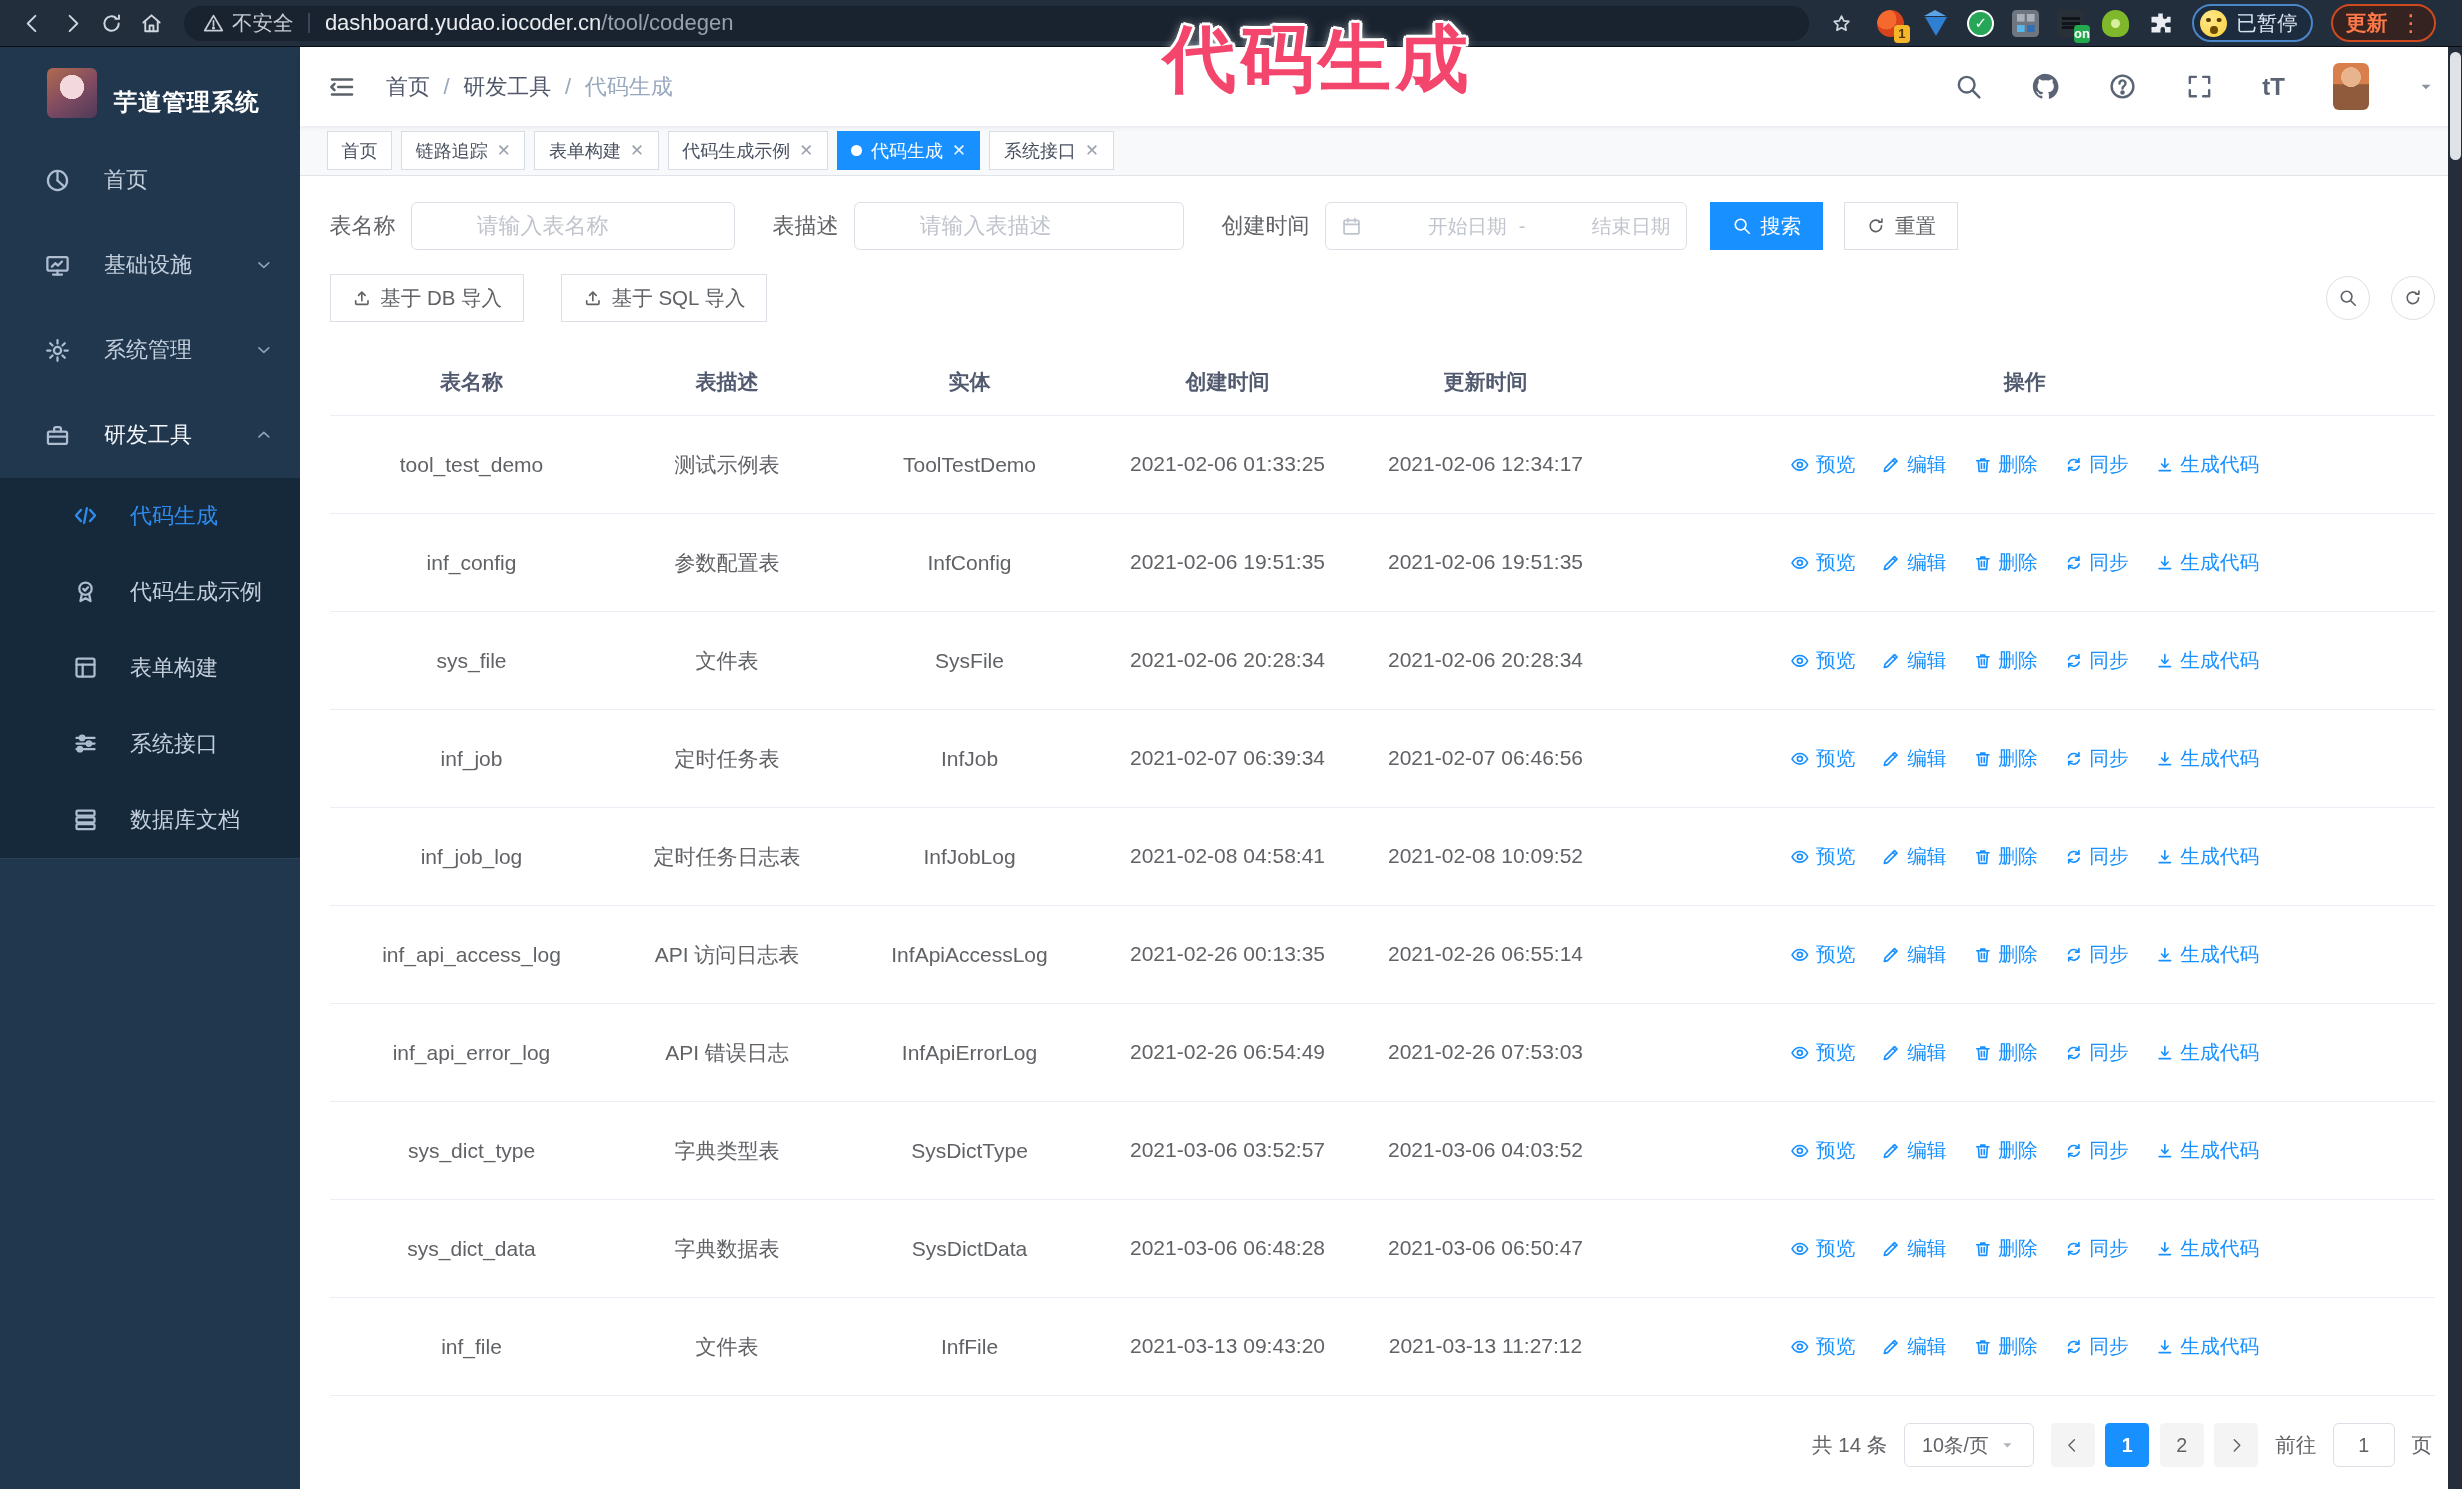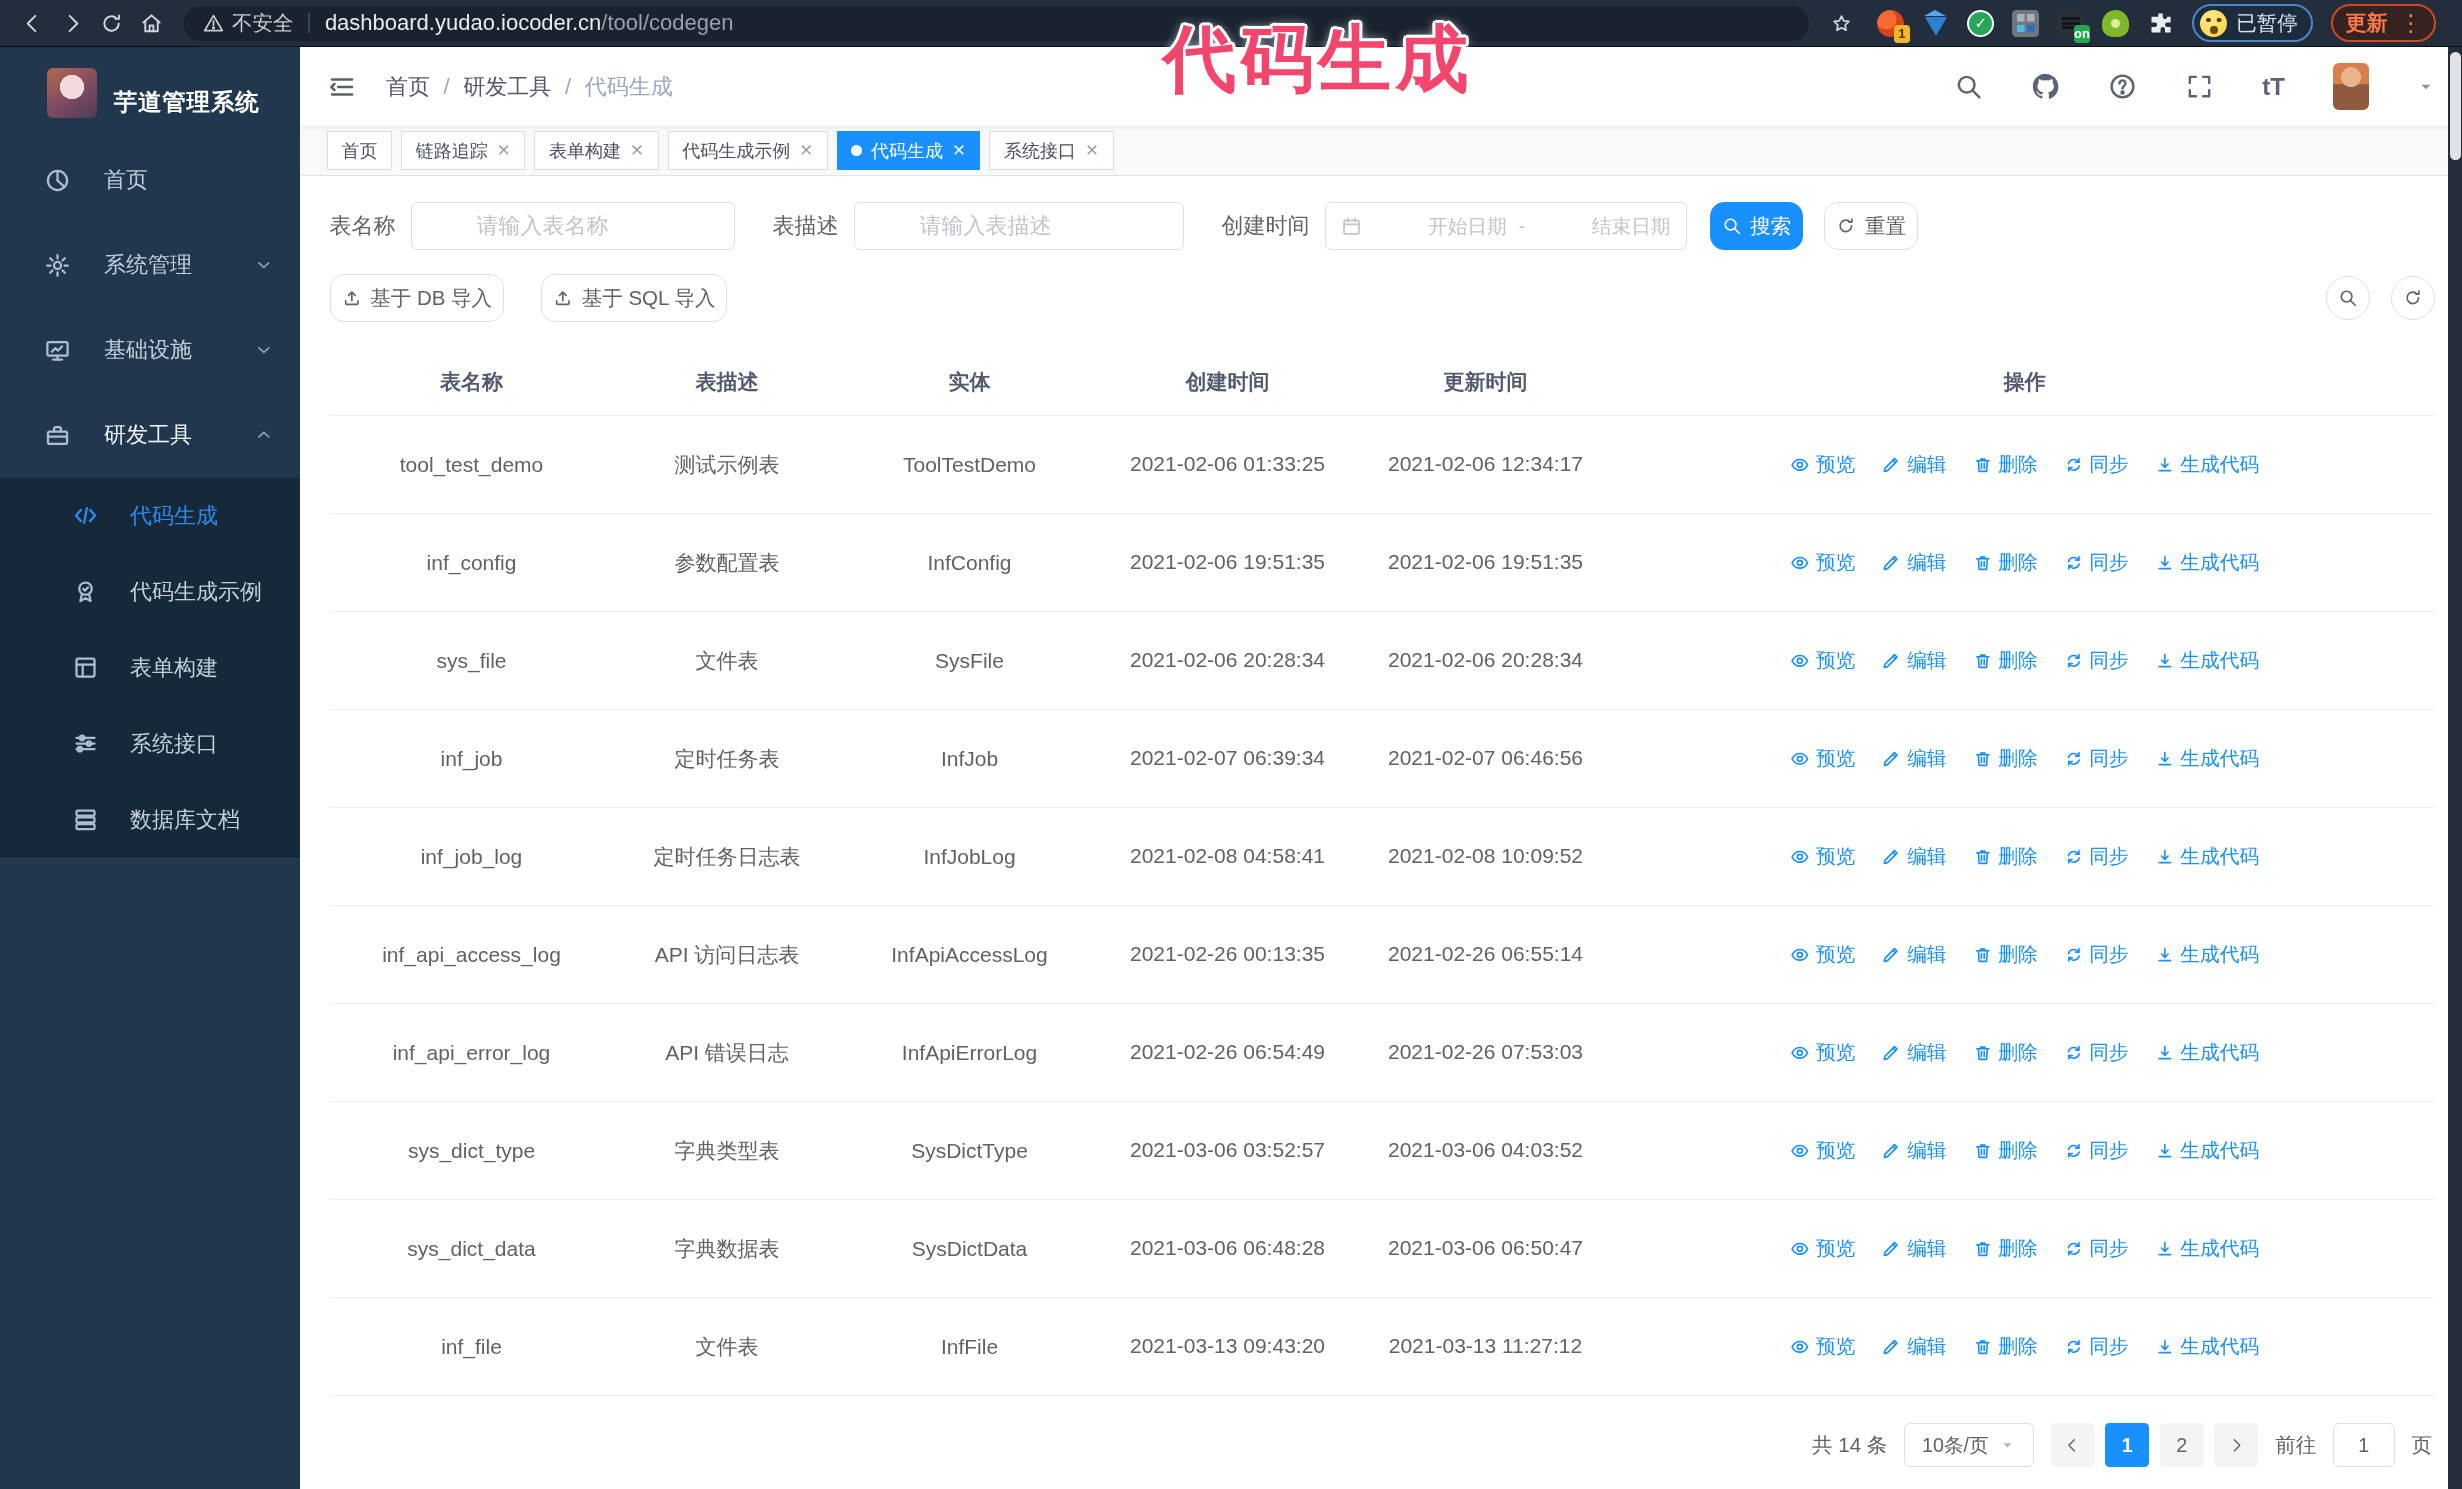--- a/index.html
+++ b/index.html
@@ -115,22 +115,22 @@
   .f-input input{border:none;outline:none;font-size:22px;color:#606266;width:100%;background:transparent;margin-left:45px;}
   .f-input input::placeholder{color:#c0c4cc;}
   .w-name{width:324px;margin-right:38px;}
   .w-desc{width:330px;margin-right:38px;}
   .date-box{width:362px;height:48px;border:0.8px solid #dcdfe6;border-radius:6px;display:flex;align-items:center;
     padding:0 15px;color:#c0c4cc;font-size:19.7px;gap:12px;}
   .date-box .cal{color:#c0c4cc;display:flex;}
   .date-box .cal svg{width:21px;height:21px;}
   .date-box .ph{flex:1;text-align:right;white-space:nowrap;}
   .date-box .sep{color:#c0c4cc;}
-  .btn{height:48px;border-radius:14px;display:flex;align-items:center;justify-content:center;gap:9px;
-    font-size:20.5px;padding:0 11px;white-space:nowrap;}
+  .btn{height:48px;border-radius:0;display:flex;align-items:center;justify-content:center;gap:9px;
+    font-size:20.5px;padding:0 21px;white-space:nowrap;}
   .btn svg{width:19.7px;height:19.7px;}
   .btn-primary{background:#1890ff;color:#fff;border:0.8px solid #1890ff;margin-left:23px;}
   .btn-plain{background:#fff;color:#606266;border:0.8px solid #dcdfe6;margin-left:21px;}
 
   
   .toolbar-row{display:flex;align-items:center;margin-top:24px;}
   .btn-import{margin-left:0;margin-right:37px;}
   .tool-circles{margin-left:auto;display:flex;gap:21px;}
   .circle-btn{width:44px;height:44px;border-radius:50%;border:0.8px solid #dcdfe6;background:#fff;color:#5f6368;
     display:flex;align-items:center;justify-content:center;}
@@ -283,41 +283,41 @@
                 <circle cx="12" cy="12" r="8.5"></circle>
                 <line x1="12" y1="12" x2="12" y2="4.5"></line>
                 <line x1="12" y1="12" x2="17.5" y2="17"></line>
               </svg>
             </span>
             <span>首页</span>
           </div>
           <div class="menu-item">
             <span class="mi-icon">
               <svg viewBox="0 0 24 24" width="100%" height="100%" fill="none" stroke="currentColor" stroke-width="2" stroke-linecap="round" stroke-linejoin="round" style="display:block">
-                <circle cx="12" cy="12" r="3.2"></circle>
-                <path d="M12 2.8v3M12 18.2v3M2.8 12h3M18.2 12h3M5.5 5.5l2.1 2.1M16.4 16.4l2.1 2.1M18.5 5.5l-2.1 2.1M7.6 16.4l-2.1 2.1"></path>
+                <rect x="3" y="4.5" width="18" height="12" rx="1.5"></rect>
+                <path d="M7 13 l3-3 2.5 2 3.5-3.5"></path>
+                <line x1="12" y1="16.5" x2="12" y2="20"></line>
+                <line x1="8" y1="20" x2="16" y2="20"></line>
               </svg>
             </span>
-            <span>系统管理</span>
+            <span>基础设施</span>
             <span class="chev">
               <svg viewBox="0 0 24 24" width="100%" height="100%" fill="none" stroke="currentColor" stroke-width="2" stroke-linecap="round" stroke-linejoin="round" style="display:block">
                 <path d="M6 9.5 L12 15 L18 9.5"></path>
               </svg>
             </span>
           </div>
           <div class="menu-item">
             <span class="mi-icon">
               <svg viewBox="0 0 24 24" width="100%" height="100%" fill="none" stroke="currentColor" stroke-width="2" stroke-linecap="round" stroke-linejoin="round" style="display:block">
-                <rect x="3" y="4.5" width="18" height="12" rx="1.5"></rect>
-                <path d="M7 13 l3-3 2.5 2 3.5-3.5"></path>
-                <line x1="12" y1="16.5" x2="12" y2="20"></line>
-                <line x1="8" y1="20" x2="16" y2="20"></line>
+                <circle cx="12" cy="12" r="3.2"></circle>
+                <path d="M12 2.8v3M12 18.2v3M2.8 12h3M18.2 12h3M5.5 5.5l2.1 2.1M16.4 16.4l2.1 2.1M18.5 5.5l-2.1 2.1M7.6 16.4l-2.1 2.1"></path>
               </svg>
             </span>
-            <span>基础设施</span>
+            <span>系统管理</span>
             <span class="chev">
               <svg viewBox="0 0 24 24" width="100%" height="100%" fill="none" stroke="currentColor" stroke-width="2" stroke-linecap="round" stroke-linejoin="round" style="display:block">
                 <path d="M6 9.5 L12 15 L18 9.5"></path>
               </svg>
             </span>
           </div>
           <div class="menu-item parent-open">
             <span class="mi-icon">
               <svg viewBox="0 0 24 24" width="100%" height="100%" fill="none" stroke="currentColor" stroke-width="2" stroke-linecap="round" stroke-linejoin="round" style="display:block">
                 <rect x="3.5" y="8.5" width="17" height="11" rx="1.5"></rect>

